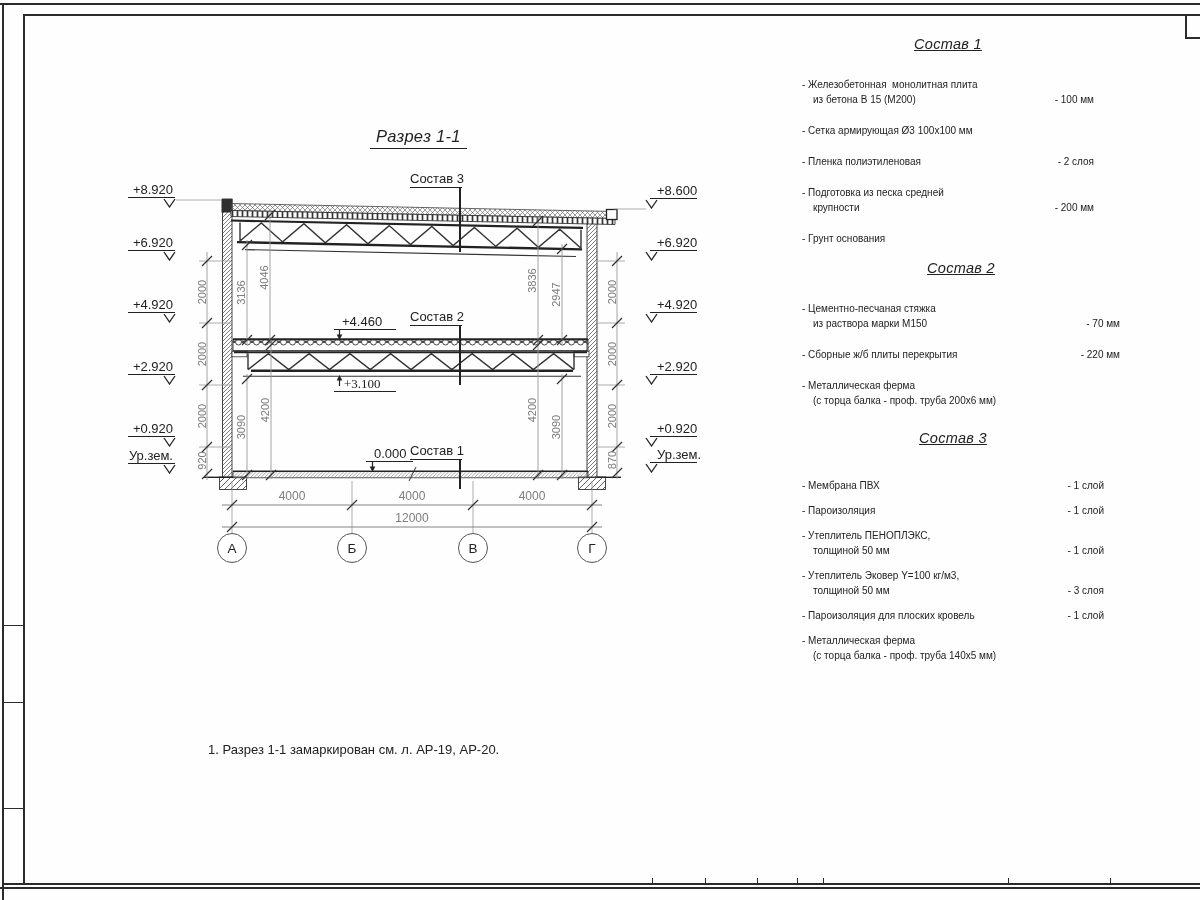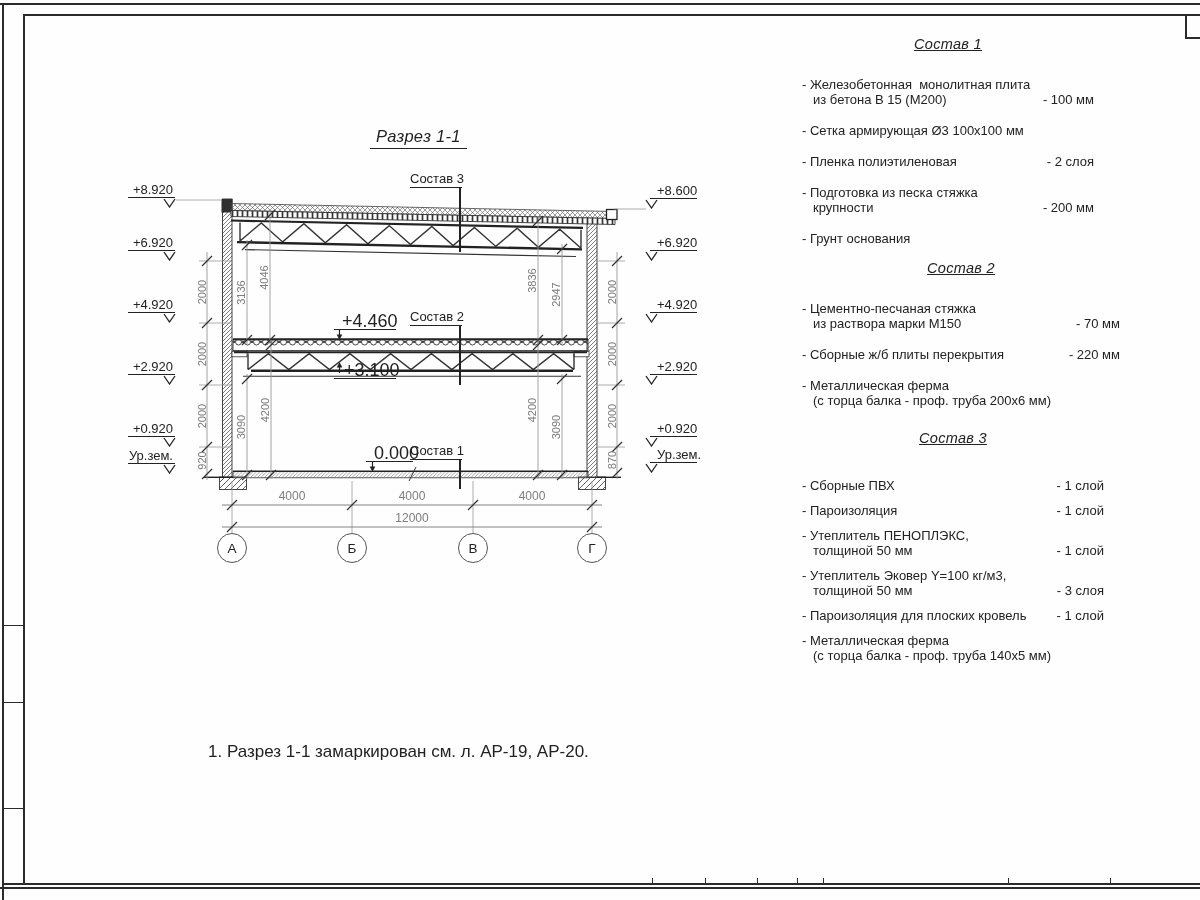--- a/index.html
+++ b/index.html
@@ -14,33 +14,33 @@
               border-bottom:1.2px solid #222;padding-bottom:1px;white-space:nowrap;}
   .leader{position:absolute;width:1.5px;background:#222;}
   
   .elev{position:absolute;width:47px;}
   .elev .lbl{display:block;font-size:13px;height:15px;line-height:15px;border-bottom:1.2px solid #222;white-space:nowrap;}
   .elev-L{left:128px;} .elev-L .lbl{text-align:right;padding-right:2px;}
   .elev-L svg{display:block;margin-left:auto;margin-right:-1px;}
   .elev-R{left:650px;} .elev-R .lbl{text-align:left;padding-left:7px;}
   .elev-R svg{display:block;margin-left:-5px;}
   
-  .lmark{position:absolute;font-size:18px;}
+  .lmark{position:absolute;font-size:13px;}
   .lmark .lbl{display:block;border-bottom:1.2px solid #222;height:15px;line-height:15px;padding-left:8px;white-space:nowrap;}
   .lmark svg{position:absolute;}
   
   .spec{position:absolute;}
   .spec h3{font-size:14.5px;font-style:italic;font-weight:normal;text-align:center;
            margin:0 0 25px;text-decoration:underline;letter-spacing:.3px;}
-  .spec .item{display:flex;justify-content:space-between;align-items:flex-end;margin-bottom:16px;font-size:13px;line-height:15px;}
+  .spec .item{display:flex;justify-content:space-between;align-items:flex-end;margin-bottom:16px;font-size:10px;line-height:15px;}
   .spec .itxt{white-space:pre-wrap;padding-left:11px;text-indent:-11px;}
   .spec .ival{white-space:nowrap;padding-left:8px;}
   .spec--tight .item{margin-bottom:10px;}
   .spec--tight h3{margin-bottom:32px;}
-  .note{position:absolute;left:208px;top:742px;font-size:17px;}
+  .note{position:absolute;left:208px;top:742px;font-size:13px;}
   
   text{font-family:"Liberation Sans",sans-serif;}
   .sdim{font-size:11px;fill:#7c7c7c;text-anchor:middle;}
   .sdimB{font-size:12px;fill:#7c7c7c;text-anchor:middle;}
   .saxis{font-size:13.5px;fill:#222;text-anchor:middle;}
 </style>
 </head>
 <body>
 
 <div class="sheet">
@@ -234,21 +234,21 @@
   <div class="comp-label" style="left:410px;top:443px;">Состав 1</div>
   <div class="leader" style="left:459px;top:459px;height:30px;"></div>
 
   <div class="lmark" style="left:334px;top:314px;width:62px;">
     <span class="lbl">+4.460</span>
     <svg style="left:1px;top:16px;" width="11" height="10">
       <line x1="4.5" y1="0" x2="4.5" y2="6" stroke="#222" stroke-width="1.2"></line>
       <polygon points="4.5,10 1.7,4.5 7.3,4.5" fill="#222"></polygon>
     </svg>
   </div>
-  <div class="lmark" style="left:334px;top:363px;width:62px;">
+  <div class="lmark" style="left:334px;top:376px;width:62px;font-family:Liberation Serif, serif;">
     <svg style="left:1px;top:-1px;" width="11" height="11">
       <polygon points="4.5,0 1.7,5.5 7.3,5.5" fill="#222"></polygon>
       <line x1="4.5" y1="4" x2="4.5" y2="11" stroke="#222" stroke-width="1.2"></line>
     </svg>
     <span class="lbl" style="padding-left:10px;">+3.100</span>
   </div>
   <div class="lmark" style="left:366px;top:446px;width:47px;">
     <span class="lbl">0.000</span>
     <svg style="left:2px;top:16px;" width="11" height="10">
       <line x1="4.5" y1="0" x2="4.5" y2="6" stroke="#222" stroke-width="1.2"></line>
@@ -342,21 +342,21 @@
           </div>
           <div class="item">
             <div class="itxt">- Сетка армирующая Ø3 100х100 мм</div>
             <div class="ival"></div>
           </div>
           <div class="item">
             <div class="itxt">- Пленка полиэтиленовая</div>
             <div class="ival">-  2 слоя</div>
           </div>
           <div class="item">
-            <div class="itxt">- Подготовка из песка стяжка
+            <div class="itxt">- Подготовка из песка средней
 крупности</div>
             <div class="ival">- 200 мм</div>
           </div>
           <div class="item">
             <div class="itxt">- Грунт основания</div>
             <div class="ival"></div>
           </div>
         </div>
     </section>
     <section class="spec" style="left:802px;top:260px;width:318px;">
@@ -375,21 +375,21 @@
             <div class="itxt">- Металлическая ферма
 (с торца балка - проф. труба 200х6 мм)</div>
             <div class="ival"></div>
           </div>
         </div>
     </section>
     <section class="spec spec--tight" style="left:802px;top:430px;width:302px;">
       <h3>Состав 3</h3>
       <div class="items">
           <div class="item">
-            <div class="itxt">- Сборные ПВХ</div>
+            <div class="itxt">- Мембрана ПВХ</div>
             <div class="ival">- 1 слой</div>
           </div>
           <div class="item">
             <div class="itxt">- Пароизоляция</div>
             <div class="ival">- 1 слой</div>
           </div>
           <div class="item">
             <div class="itxt">- Утеплитель ПЕНОПЛЭКС,
 толщиной 50 мм</div>
             <div class="ival">- 1 слой</div>

